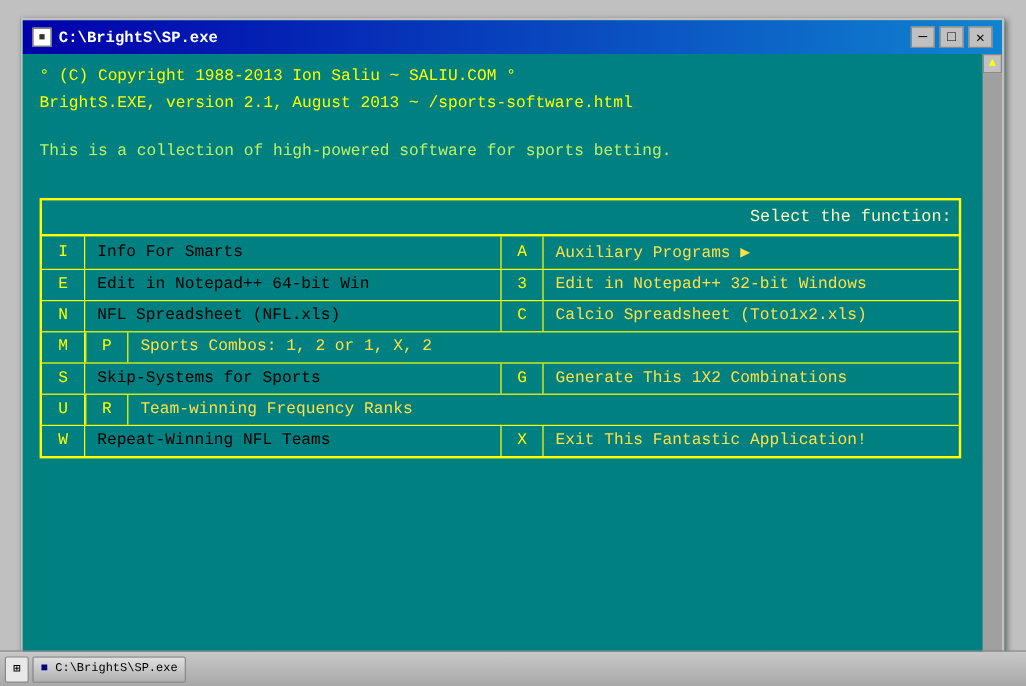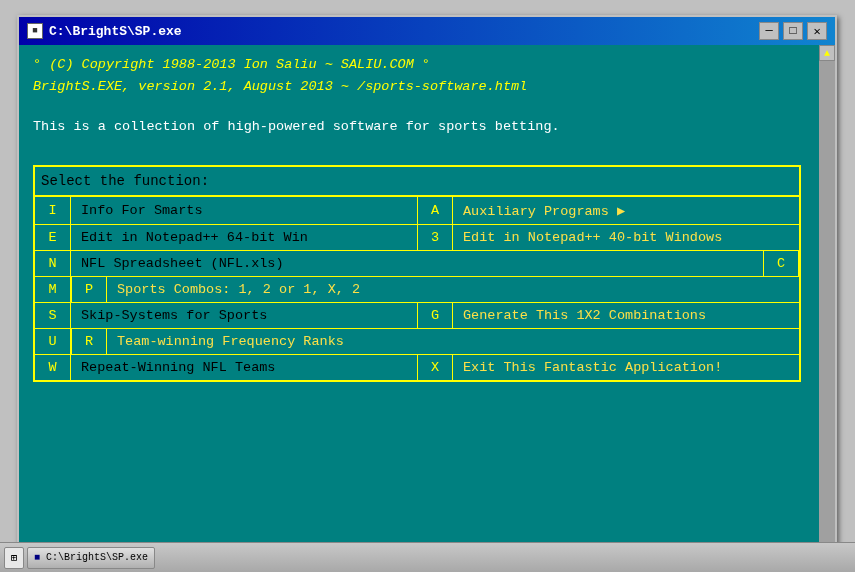--- a/index.html
+++ b/index.html
@@ -117,41 +117,40 @@
 
     .content {
       padding-right: 20px;
     }
 
     .header-line {
       color: #ffff00;
       font-size: 13.5px;
       line-height: 1.5;
       margin-bottom: 2px;
-      font-style: italic;
     }
 
     .blank-line {
       height: 16px;
     }
 
     .desc-line {
-      color: #ffffff;
+      color: #bef264;
       font-size: 13.5px;
       line-height: 1.6;
     }
 
     .menu-box {
       border: 2px solid #ffff00;
       margin-top: 12px;
     }
 
     .menu-header {
-      text-align: left;
-      color: #000000;
+      text-align: right;
+      color: #fef9c3;
       font-size: 14px;
       padding: 6px;
       border-bottom: 2px solid #ffff00;
     }
 
     .menu-row {
       display: flex;
       border-bottom: 1px solid #ffff00;
     }
 
@@ -264,26 +263,27 @@
             <div class="menu-row">
       <div class="menu-key">I</div>
       <div class="menu-label">Info For Smarts</div>
       <div class="menu-key2">A</div>
       <div class="menu-label2">Auxiliary Programs ▶</div>
     </div>
             <div class="menu-row">
       <div class="menu-key">E</div>
       <div class="menu-label">Edit in Notepad++ 64-bit Win</div>
       <div class="menu-key2">3</div>
-      <div class="menu-label2">Edit in Notepad++ 40-bit Windows</div>
+      <div class="menu-label2">Edit in Notepad++ 32-bit Windows</div>
     </div>
             <div class="menu-row">
       <div class="menu-key">N</div>
       <div class="menu-label">NFL Spreadsheet (NFL.xls)</div>
       <div class="menu-key2">C</div>
+      <div class="menu-label2">Calcio Spreadsheet (Toto1x2.xls)</div>
     </div>
             <div class="menu-row">
       <div class="menu-key">M</div>
       <div class="menu-key2">P</div>
       <div class="menu-label2">Sports Combos:  1, 2 or 1, X, 2</div>
     </div>
             <div class="menu-row">
       <div class="menu-key">S</div>
       <div class="menu-label">Skip-Systems for Sports</div>
       <div class="menu-key2">G</div>

